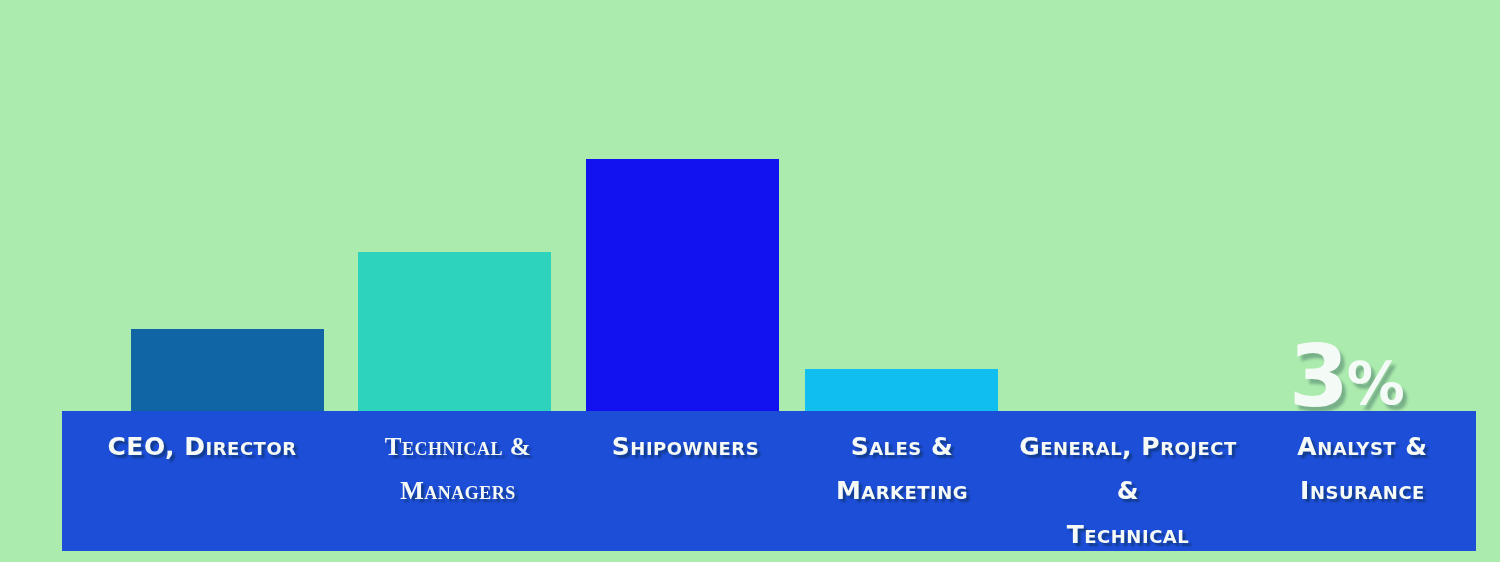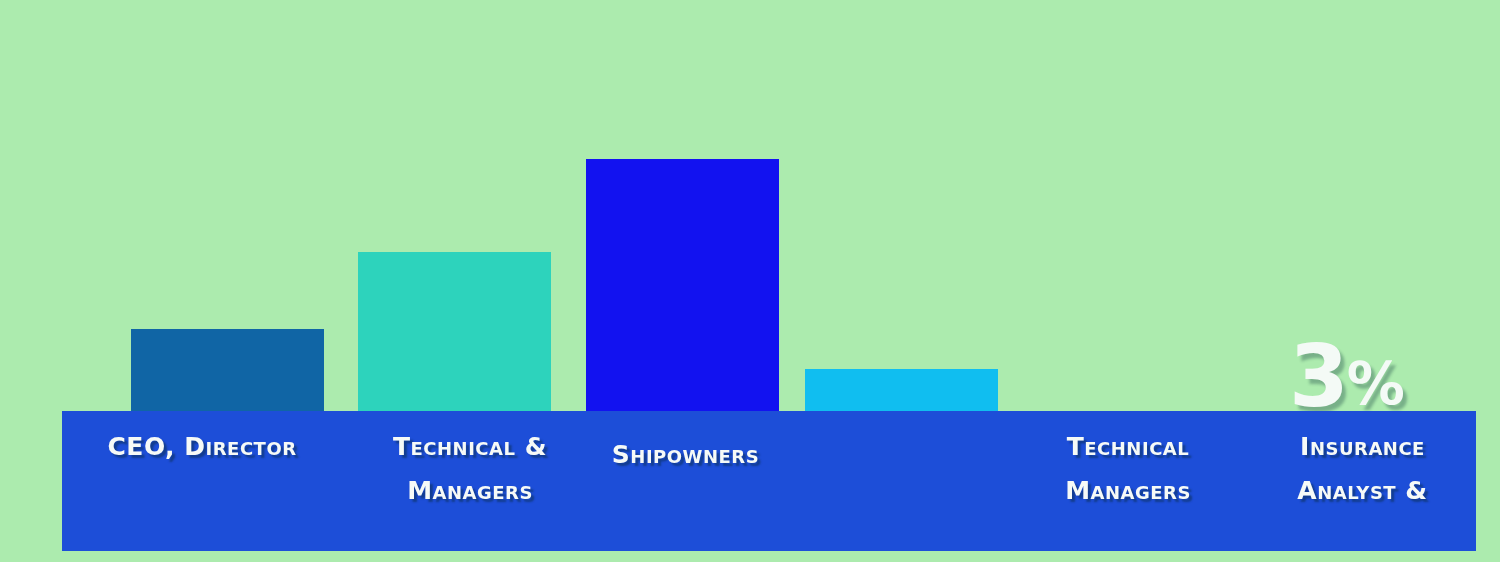--- a/index.html
+++ b/index.html
@@ -120,30 +120,35 @@
       <div class="bar-group" style="left: 1251px; width: 191px;">
         <div class="bar-rect" style="width: 191px; height: 28px; background: rgb(66, 133, 206);"></div>
         <div class="bar-value" style="width: 191px; top: -217px;"><span>3</span><span class="pct">%</span></div>
       </div>
     </div>
 
   <div id="label-band" style="left: 62px; top: 411px; width: 1414px; height: 140px; background: #1d4ed8;">
       <div class="band-label" style="left: 0px; width: 280px;">
         <span class="ln">CEO, Director</span>
       </div>
-      <div class="band-label" style="left: 292px; width: 232px;">
+      <div class="band-label" style="left: 280px; width: 232px; font-family: Liberation Serif, serif;">
         <span class="ln">Technical &amp;</span>
         <span class="ln">Managers</span>
       </div>
-      <div class="band-label" style="left: 512px; width: 223px; margin-top: 8px;">
+      <div class="band-label" style="left: 512px; width: 223px;">
         <span class="ln">Shipowners</span>
       </div>
+      <div class="band-label" style="left: 735px; width: 210px;">
+        <span class="ln">Sales &amp;</span>
+        <span class="ln">Marketing</span>
+      </div>
       <div class="band-label" style="left: 945px; width: 242px;">
+        <span class="ln">General, Project &amp;</span>
         <span class="ln">Technical</span>
         <span class="ln">Managers</span>
       </div>
       <div class="band-label" style="left: 1187px; width: 227px;">
+        <span class="ln">Analyst &amp;</span>
         <span class="ln">Insurance</span>
-        <span class="ln">Analyst &amp;</span>
       </div>
     </div>
 
 </div>
 
 </body></html>

